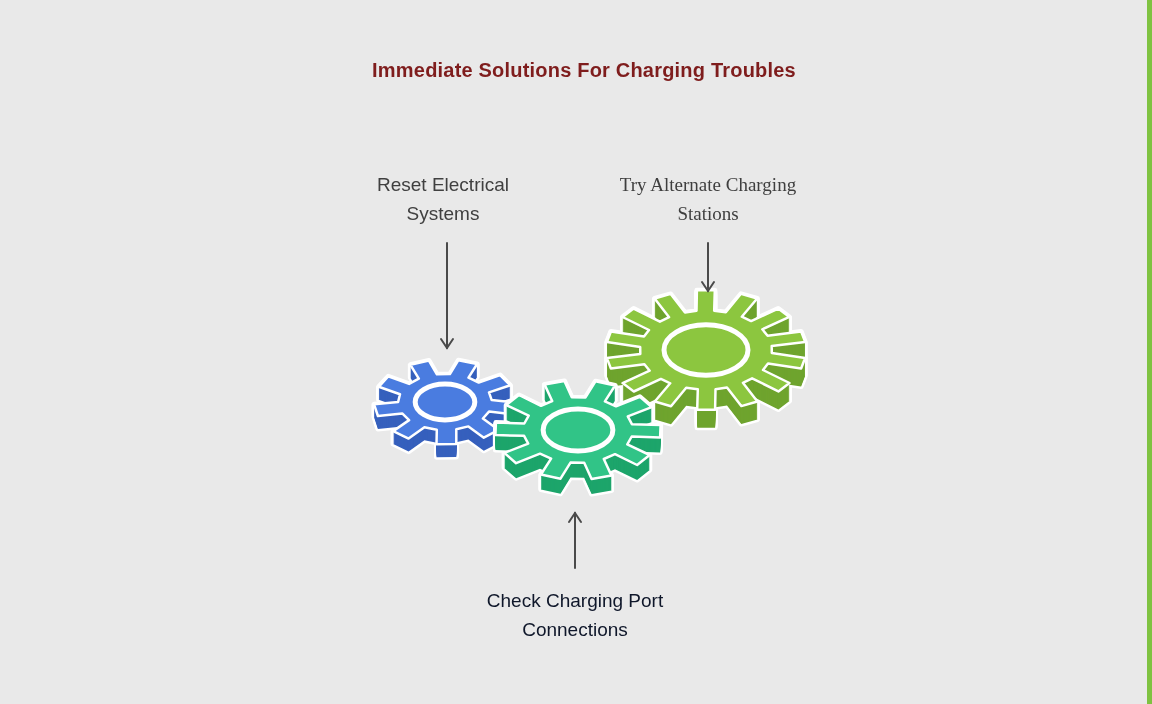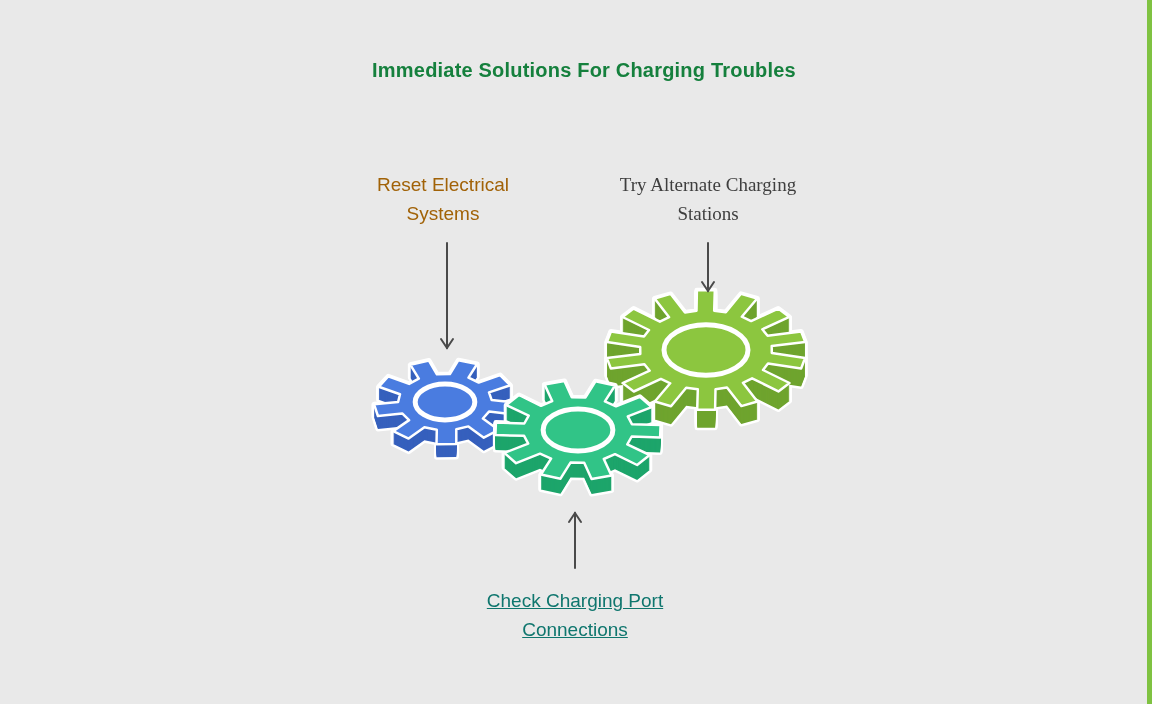--- a/index.html
+++ b/index.html
@@ -4,21 +4,21 @@
 <style>
   html,body{margin:0;padding:0;}
   body{
     width:1152px;height:704px;position:relative;overflow:hidden;
     background:#e9e9e9;
     font-family:"Liberation Sans",sans-serif;
   }
   #diagram{position:absolute;left:0;top:0;}
   .title{
     position:absolute;left:0;right:0;top:59px;text-align:center;
-    font-weight:bold;font-size:20px;color:#15803d;letter-spacing:.2px;padding-left:16px;
+    font-weight:bold;font-size:20px;color:#7f1d1d;letter-spacing:.2px;padding-left:16px;
   }
   .label{
     position:absolute;text-align:center;
     font-size:19px;line-height:1.5;color:#3f3f3f;
   }
   #label-reset{left:348px;top:171px;width:190px;}
   #label-try{left:618px;top:171px;width:180px;font-family:Liberation Serif, serif;}
   #label-check{left:470px;top:587px;width:210px;}
   .accent-edge{
     position:absolute;right:0;top:0;width:5px;height:704px;background:#7fc241;
@@ -144,19 +144,19 @@
       <polyline points="702,282 708,291 714,282" fill="none" stroke="#4a4a4a" stroke-width="2" stroke-linecap="round" stroke-linejoin="miter"></polyline>
     </g>
     <g>
       <line x1="575" y1="568" x2="575" y2="513" stroke="#4a4a4a" stroke-width="2" stroke-linecap="round"></line>
       <polyline points="569,522 575,513 581,522" fill="none" stroke="#4a4a4a" stroke-width="2" stroke-linecap="round" stroke-linejoin="miter"></polyline>
     </g>
   </svg>
 
 <div class="title">Immediate Solutions For Charging Troubles</div>
 
-<div class="label" id="label-reset" style="color: #a16207;">Reset Electrical Systems</div>
+<div class="label" id="label-reset" style="color: #404040;">Reset Electrical Systems</div>
 
 <div class="label" id="label-try" style="color: rgb(63, 63, 63);">Try Alternate Charging Stations</div>
 
-<div class="label" id="label-check" style="color: #0f766e; text-decoration: underline;">Check Charging Port Connections</div>
+<div class="label" id="label-check" style="color: #0f172a;">Check Charging Port Connections</div>
 
 <div class="accent-edge" style="background: rgb(127, 194, 65);"></div>
 
 </body></html>

